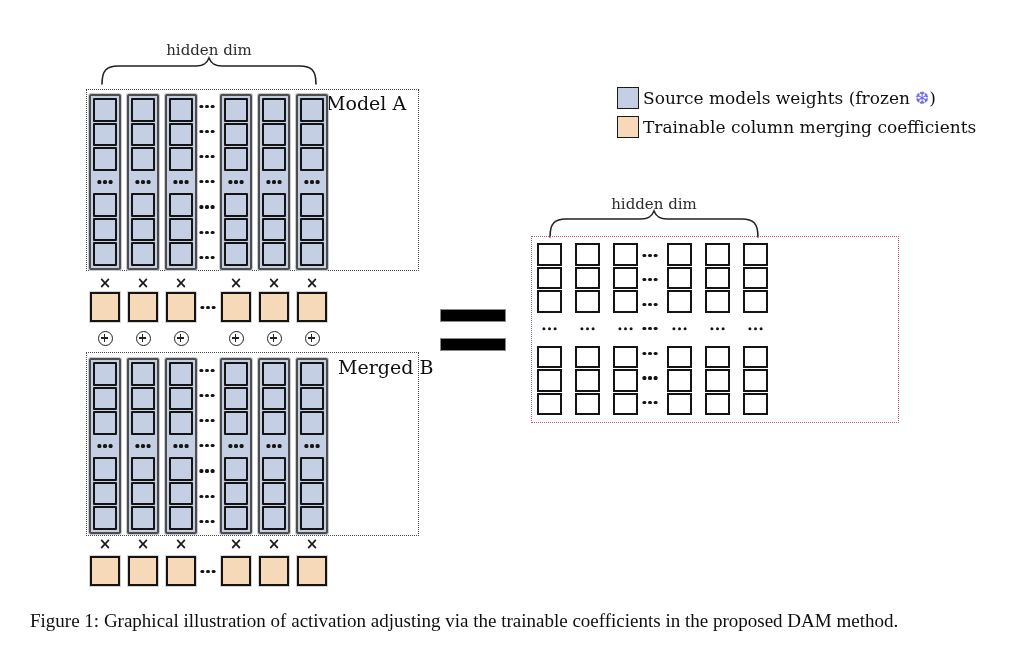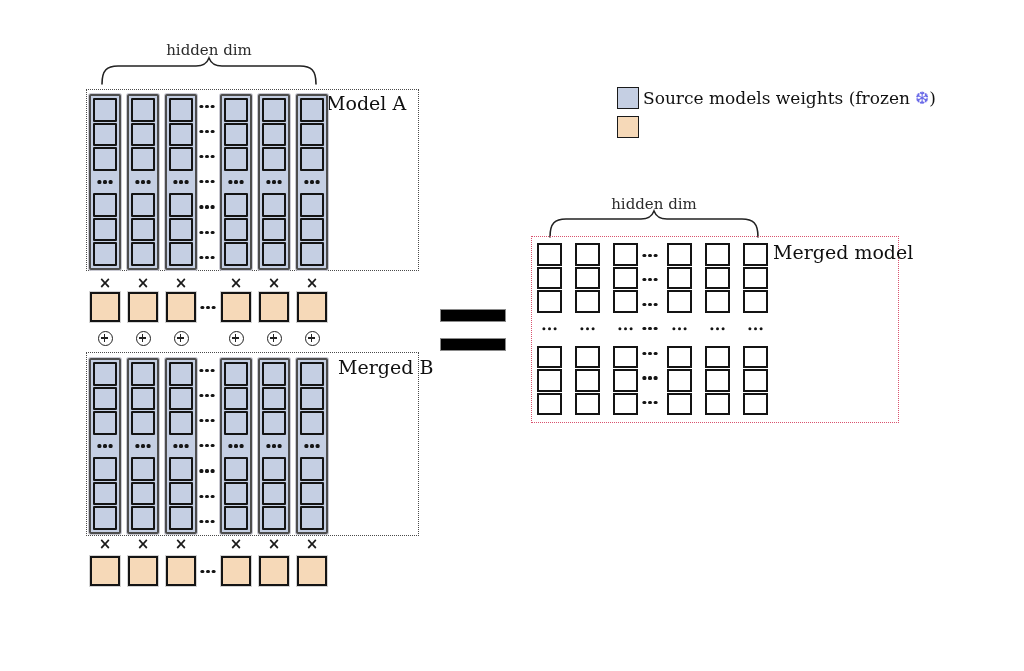--- a/index.html
+++ b/index.html
@@ -84,29 +84,30 @@
   <div class="mlabel" style="left:338px;top:356px;">Merged B</div>
 
   <div class="eqbar" style="left:440px;top:309px;"></div>
   <div class="eqbar" style="left:440px;top:338px;"></div>
 
   <div class="swatch sw-blue" style="left:617px;top:87px;"></div>
   <div class="legend-label" style="left:643px;top:87px;">
     <span>Source models weights (frozen</span><span class="snow">❆</span><span>)</span>
   </div>
   <div class="swatch sw-orange" style="left:617px;top:116px;"></div>
+  <div class="legend-label" style="left:643px;top:116px;">Trainable column merging coefficients</div>
 
   <div class="dimlabel" style="left:599px;top:195px;">hidden dim</div>
   <svg class="brace" style="left:548px;top:210px;" width="212" height="28" viewBox="0 0 212 28">
     <path d="M2,27 C2,13 7,9 18,9 L93,9 C101,9 104,6 106,1 C108,6 111,9 119,9 L194,9 C205,9 210,13 210,27" fill="none" stroke="#222" stroke-width="1.6" stroke-linecap="round"></path>
   </svg>
 
   <div class="mergedbox" style="left:531px;top:236px;width:368px;height:187px;"></div>
-  <div class="mlabel" style="left:773px;top:241px;">Merged model</div>
-
+
+  <div class="caption">Figure 1: Graphical illustration of activation adjusting via the trainable coefficients in the proposed DAM method.</div>
 <div class="wcol" style="left: 89px; top: 94px;">
       <div class="wsq"></div>
       <div class="wsq"></div>
       <div class="wsq"></div>
       <div class="wdots">
         <span class="d3h"></span>
       </div>
       <div class="wsq"></div>
       <div class="wsq"></div>
       <div class="wsq"></div>

